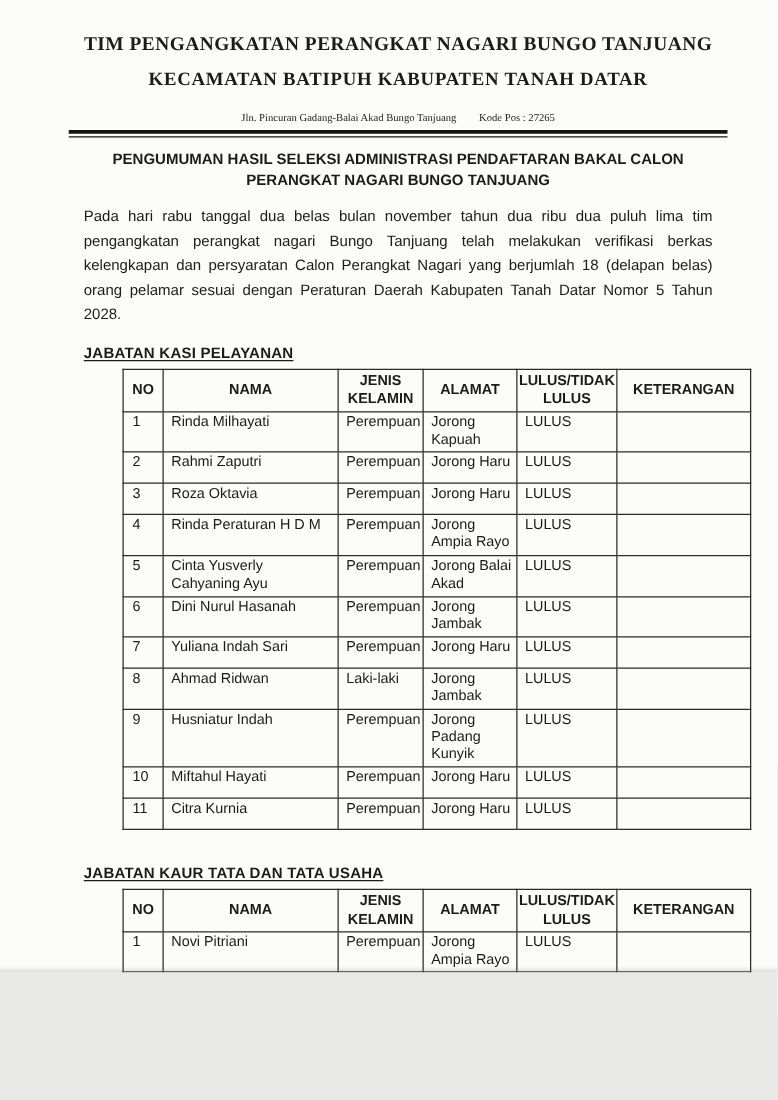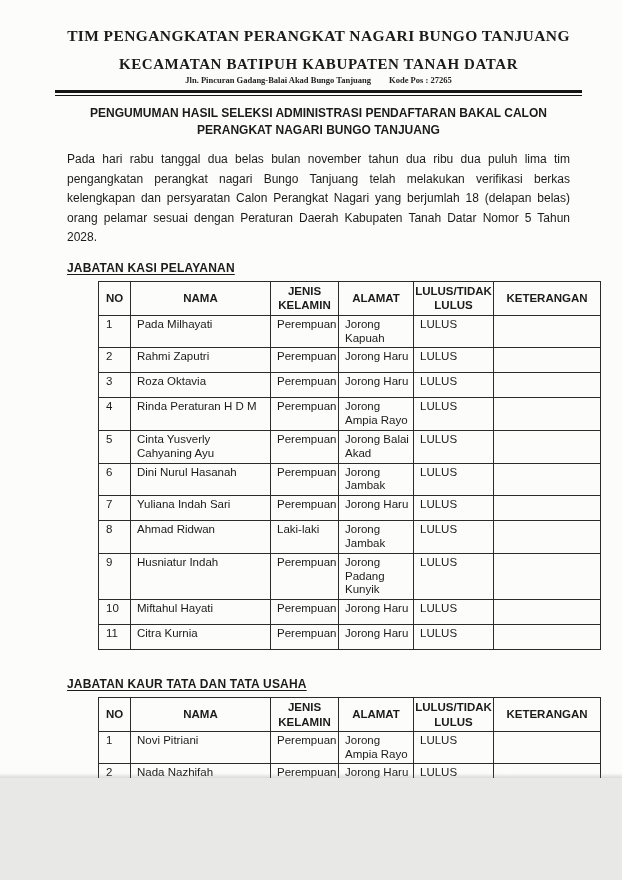--- a/index.html
+++ b/index.html
@@ -32,23 +32,23 @@
   .lh-line2 {
     font-family: "Liberation Serif", serif;
     font-weight: bold;
     font-size: 15px;
     letter-spacing: 0.6px;
     margin-top: 13px;
     line-height: 1.0;
   }
   .lh-address {
     font-family: "Liberation Serif", serif;
-    font-weight: bold;
+    font-weight: normal;
     font-size: 8.5px;
-    margin-top: 3px;
+    margin-top: 17px;
     color: #222;
   }
   .lh-address .kode { margin-left: 16px; }
   .lh-rule {
     height: 2px;
     border-top: 3px solid #161616;
     border-bottom: 1px solid #161616;
     margin: 5px -12px 0 -12px;
   }
   
@@ -165,21 +165,21 @@
             <th>NAMA</th>
             <th>JENIS KELAMIN</th>
             <th>ALAMAT</th>
             <th>LULUS/TIDAK LULUS</th>
             <th>KETERANGAN</th>
           </tr>
         </thead>
       <tbody>
           <tr>
             <td class="c0">1</td>
-            <td class="c1">Pada Milhayati</td>
+            <td class="c1">Rinda Milhayati</td>
             <td class="c2">Perempuan</td>
             <td class="c3">Jorong Kapuah</td>
             <td class="c4">LULUS</td>
             <td class="c5"></td>
           </tr>
           <tr>
             <td class="c0">2</td>
             <td class="c1">Rahmi Zaputri</td>
             <td class="c2">Perempuan</td>
             <td class="c3">Jorong Haru</td>

